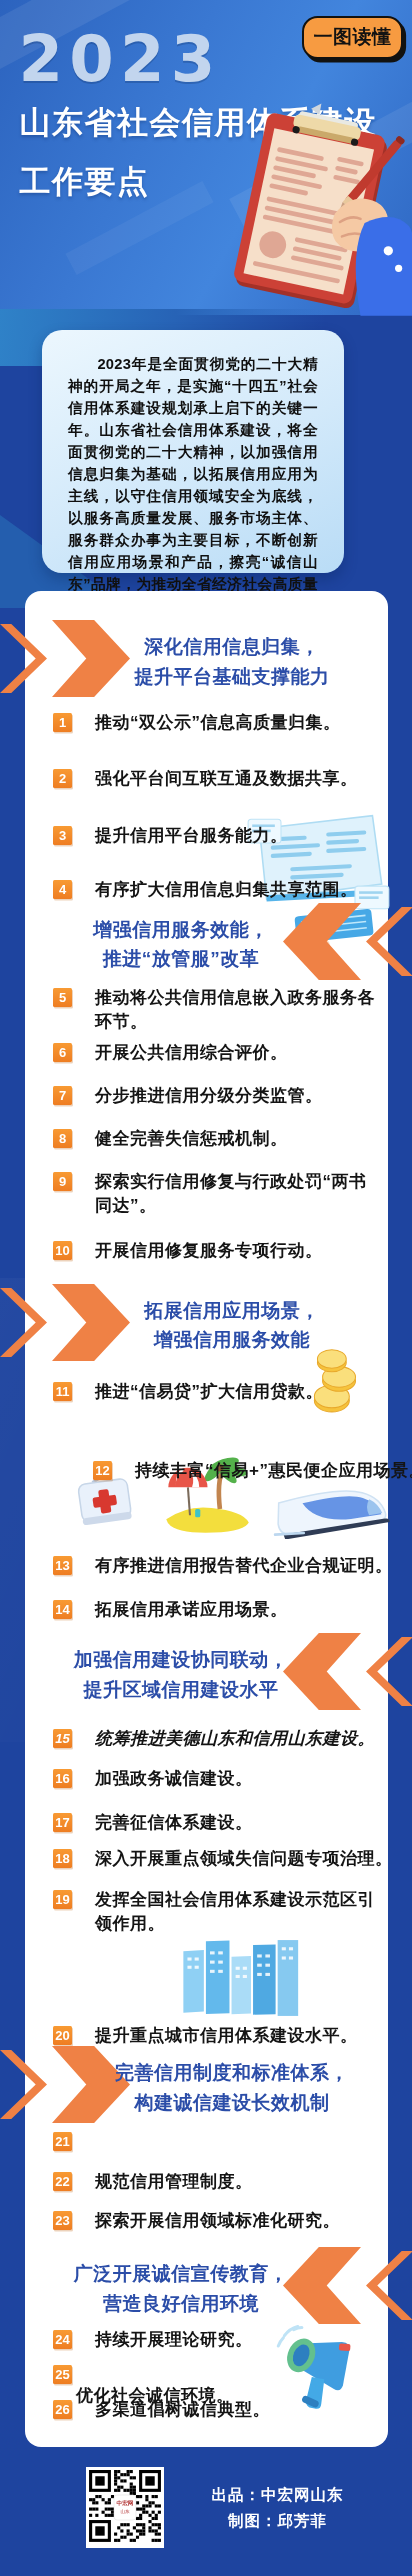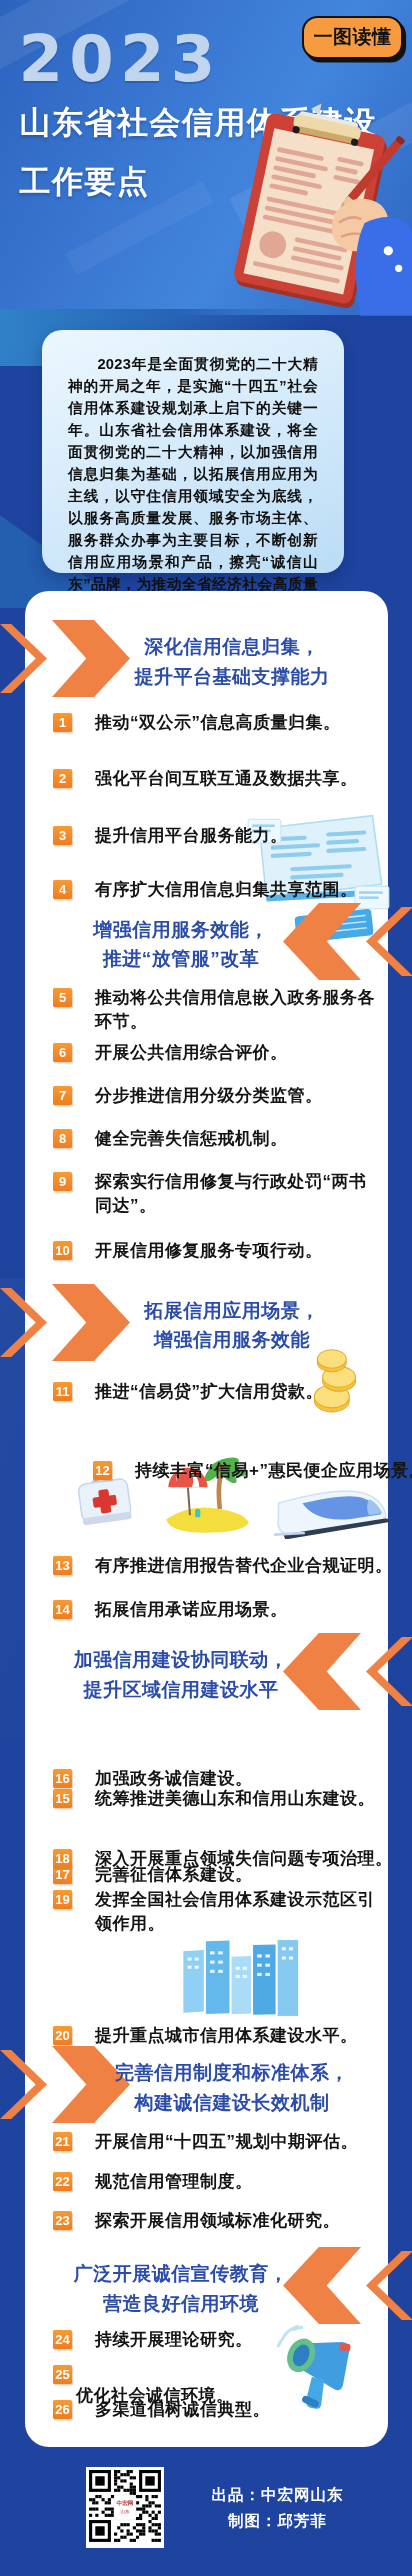--- a/index.html
+++ b/index.html
@@ -32,21 +32,21 @@
   .deco-band{position:absolute;left:0;top:1278px;width:412px;height:464px;
              background:linear-gradient(115deg,rgba(255,255,255,.03),rgba(255,255,255,0) 60%);}
   
   .intro{position:absolute;left:30px;top:330px;width:302px;height:243px;border-radius:20px;
          background:linear-gradient(155deg,#ecf7fe 0%,#d2e9fa 55%,#b9dcf6 100%);
          box-shadow:0 6.2px 13.4px rgba(8,28,80,.28);margin-left:12px;}
   .intro p{margin:0;padding:23px 26px 0 26px;font-size:14.7px;line-height:22px;font-weight:800;
            color:#101010;text-align:justify;text-indent:2em;letter-spacing:0.3px;}
   
   .card{position:absolute;left:25px;top:591px;width:363px;height:1856px;background:#ffffff;
-        border-radius:24px;}
+        border-radius:16px;}
   .sec-line{position:absolute;width:260px;text-align:center;font-size:19px;font-weight:900;
             color:#2b4da8;white-space:nowrap;letter-spacing:0.5px;}
   .sec-line.left{left:77px;} .sec-line.right{left:26px;}
   .chev-group{position:absolute;width:134px;height:77px;}
   .chev-group.gleft{left:-25px;} .chev-group.gright{right:-25px;transform:scaleX(-1);}
   .chev-thin{position:absolute;left:0;top:4.1px;width:47px;height:69px;background:#ef8145;
              clip-path:polygon(0 0,24% 0,100% 50%,24% 100%,0 100%,76% 50%);}
   .chev-big{position:absolute;left:52px;top:0;width:78px;height:77px;background:#ef8145;
             clip-path:polygon(0 0,54% 0,100% 50%,54% 100%,0 100%,44% 50%);}
   .item{position:absolute;left:28px;display:flex;align-items:flex-start;}
@@ -342,29 +342,29 @@
       <div class="item" style="top: 1007px;">
         <div class="num">14</div>
         <div class="txt">拓展信用承诺应用场景。</div>
       </div>
       <div class="chev-group gright" style="top: 1042px;">
         <div class="chev-thin"></div>
         <div class="chev-big"></div>
       </div>
       <div class="sec-line right" style="top: 1056px;">加强信用建设协同联动，</div>
       <div class="sec-line right" style="top: 1086px;">提升区域信用建设水平</div>
-      <div class="item" style="top: 1196px;">
+      <div class="item" style="top: 1136px; font-style: italic;">
         <div class="num">15</div>
         <div class="txt">统筹推进美德山东和信用山东建设。</div>
       </div>
       <div class="item" style="top: 1176px; justify-content: space-between;">
         <div class="num">16</div>
         <div class="txt">加强政务诚信建设。</div>
       </div>
-      <div class="item" style="top: 1272px;">
+      <div class="item" style="top: 1220px;">
         <div class="num">17</div>
         <div class="txt">完善征信体系建设。</div>
       </div>
       <div class="item" style="top: 1256px;">
         <div class="num">18</div>
         <div class="txt">深入开展重点领域失信问题专项治理。</div>
       </div>
       <div class="item" style="top: 1297px;">
         <div class="num">19</div>
         <div class="txt wrapwide">发挥全国社会信用体系建设示范区引领作用。</div>
@@ -374,21 +374,20 @@
         <div class="txt">提升重点城市信用体系建设水平。</div>
       </div>
       <div class="chev-group gleft" style="top: 1455px;">
         <div class="chev-thin"></div>
         <div class="chev-big"></div>
       </div>
       <div class="sec-line left" style="top: 1469px;">完善信用制度和标准体系，</div>
       <div class="sec-line left" style="top: 1499px;">构建诚信建设长效机制</div>
       <div class="item" style="top: 1539px;">
         <div class="num">21</div>
-        <div class="txt">开展信用“十四五”规划中期评估。</div>
       </div>
       <div class="item" style="top: 1579px;">
         <div class="num">22</div>
         <div class="txt">规范信用管理制度。</div>
       </div>
       <div class="item" style="top: 1618px;">
         <div class="num">23</div>
         <div class="txt">探索开展信用领域标准化研究。</div>
       </div>
       <div class="chev-group gright" style="top: 1656px;">

